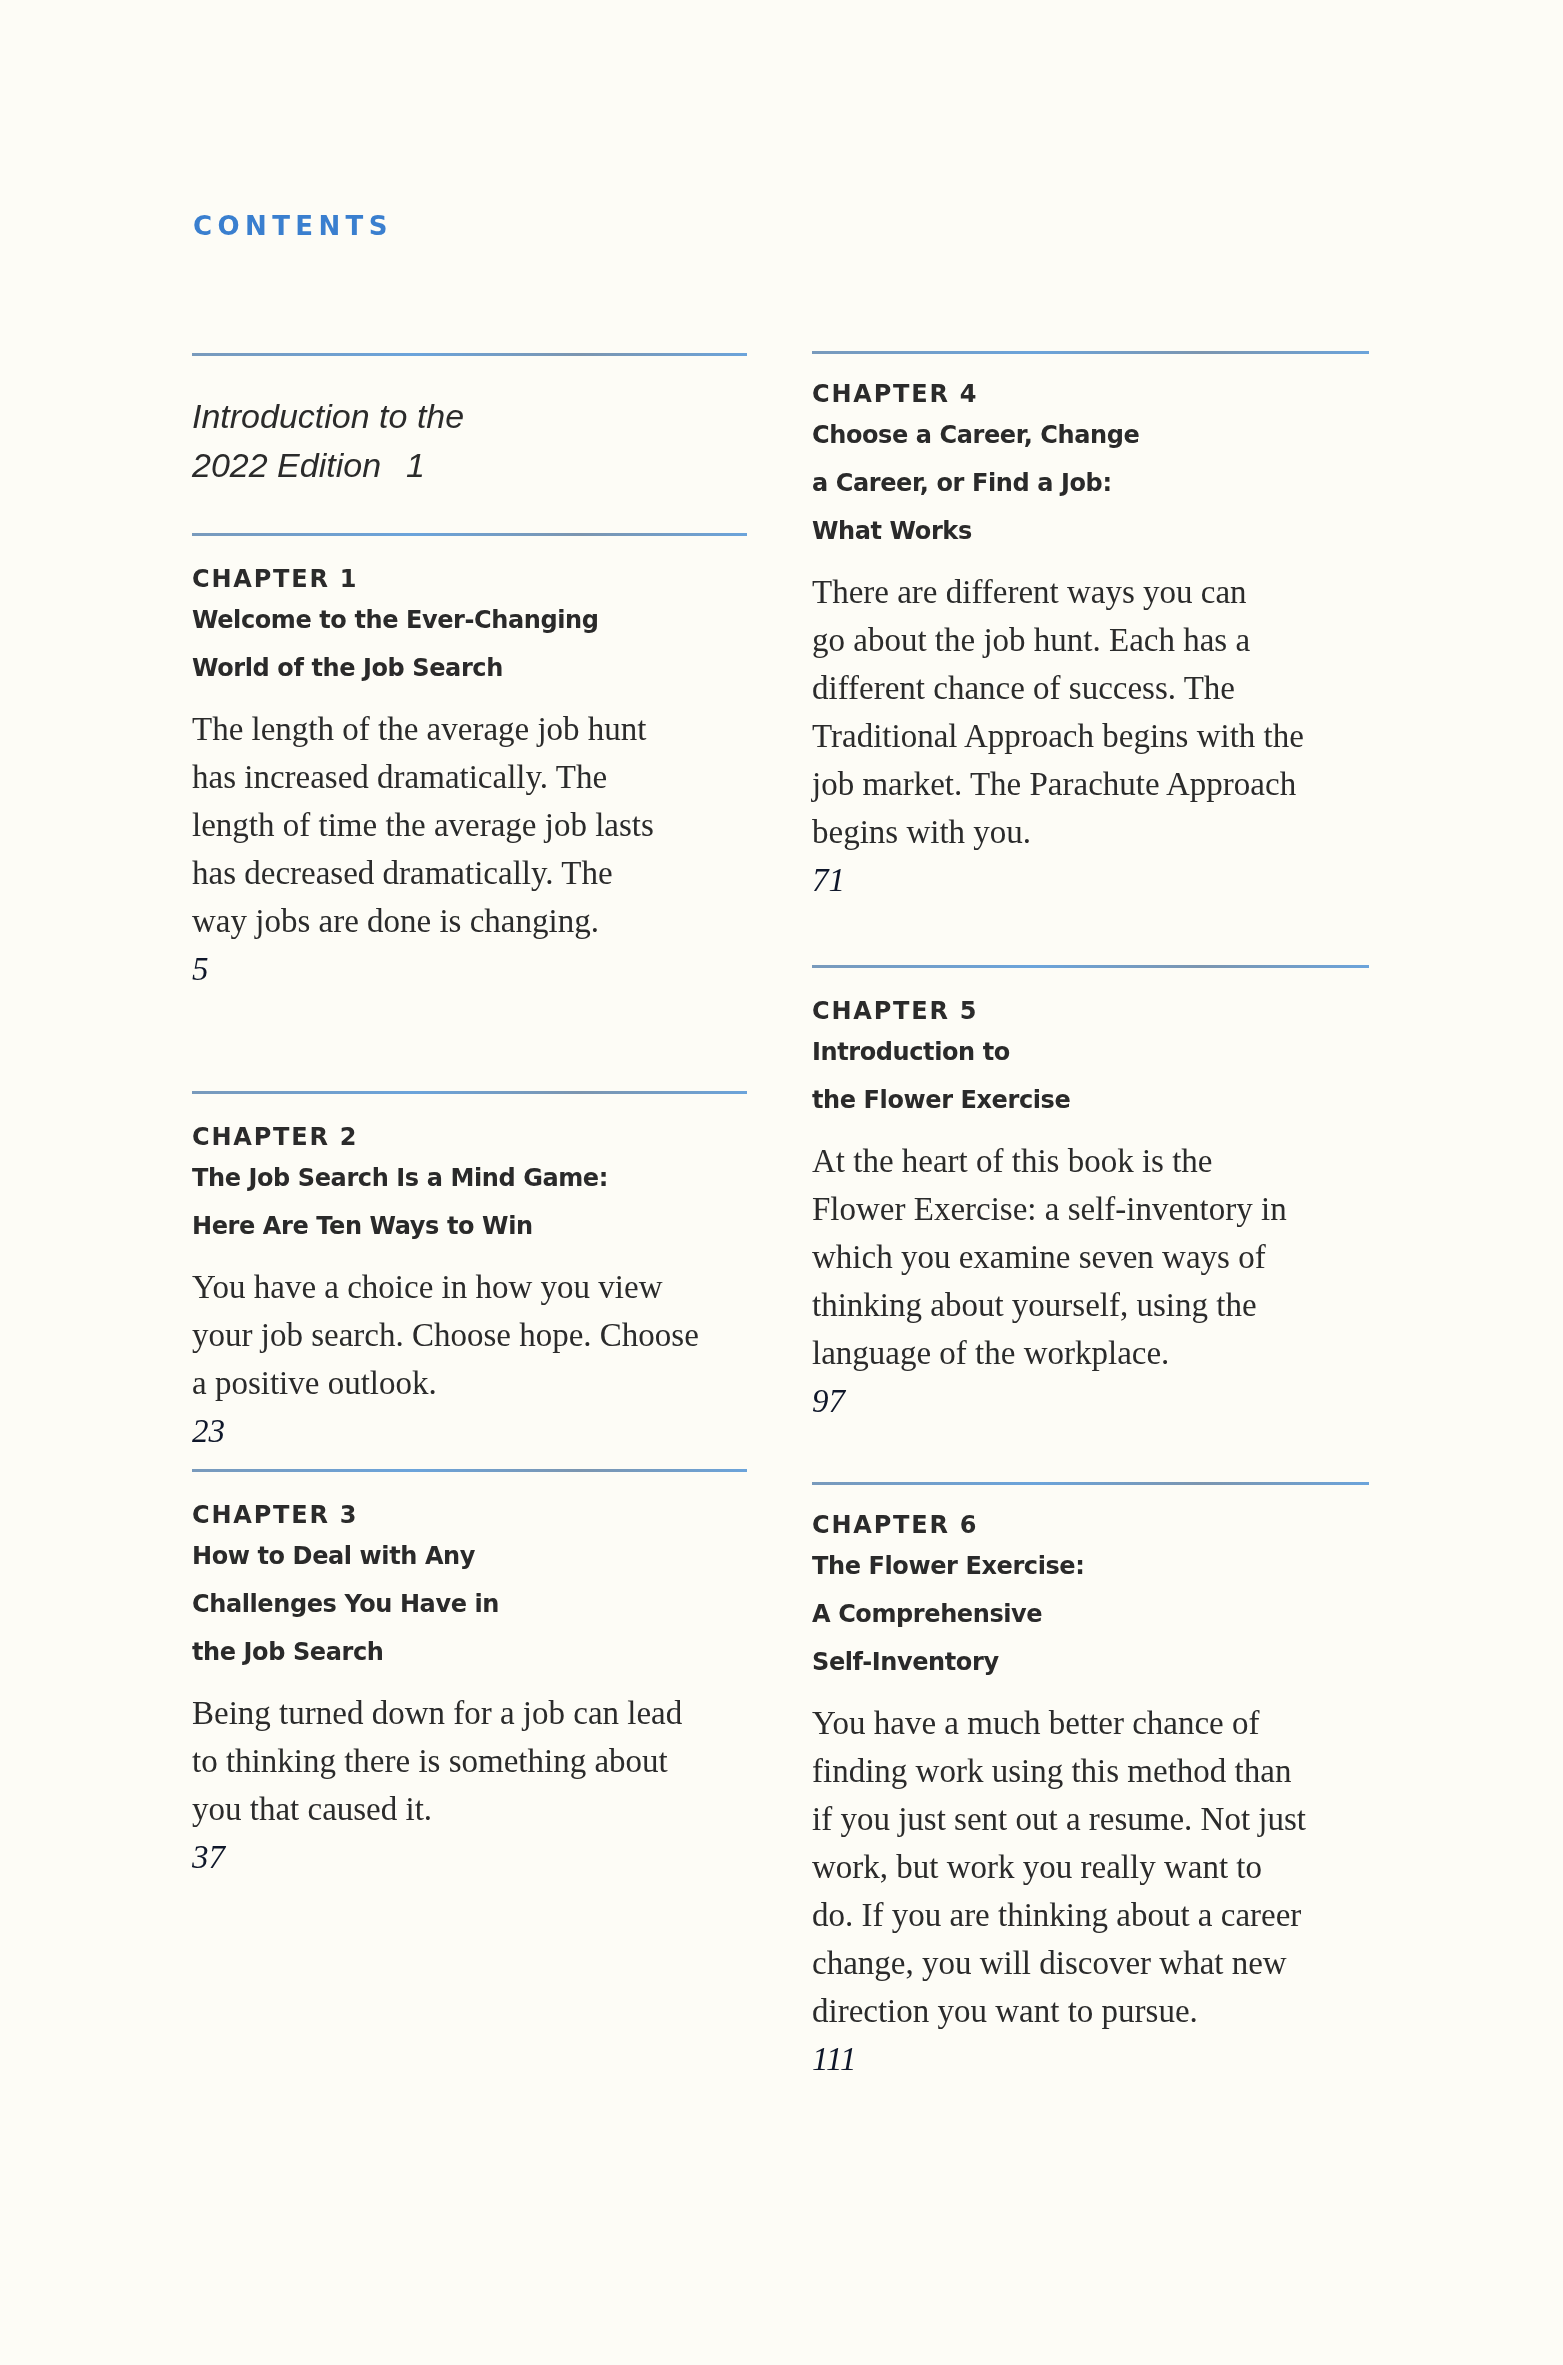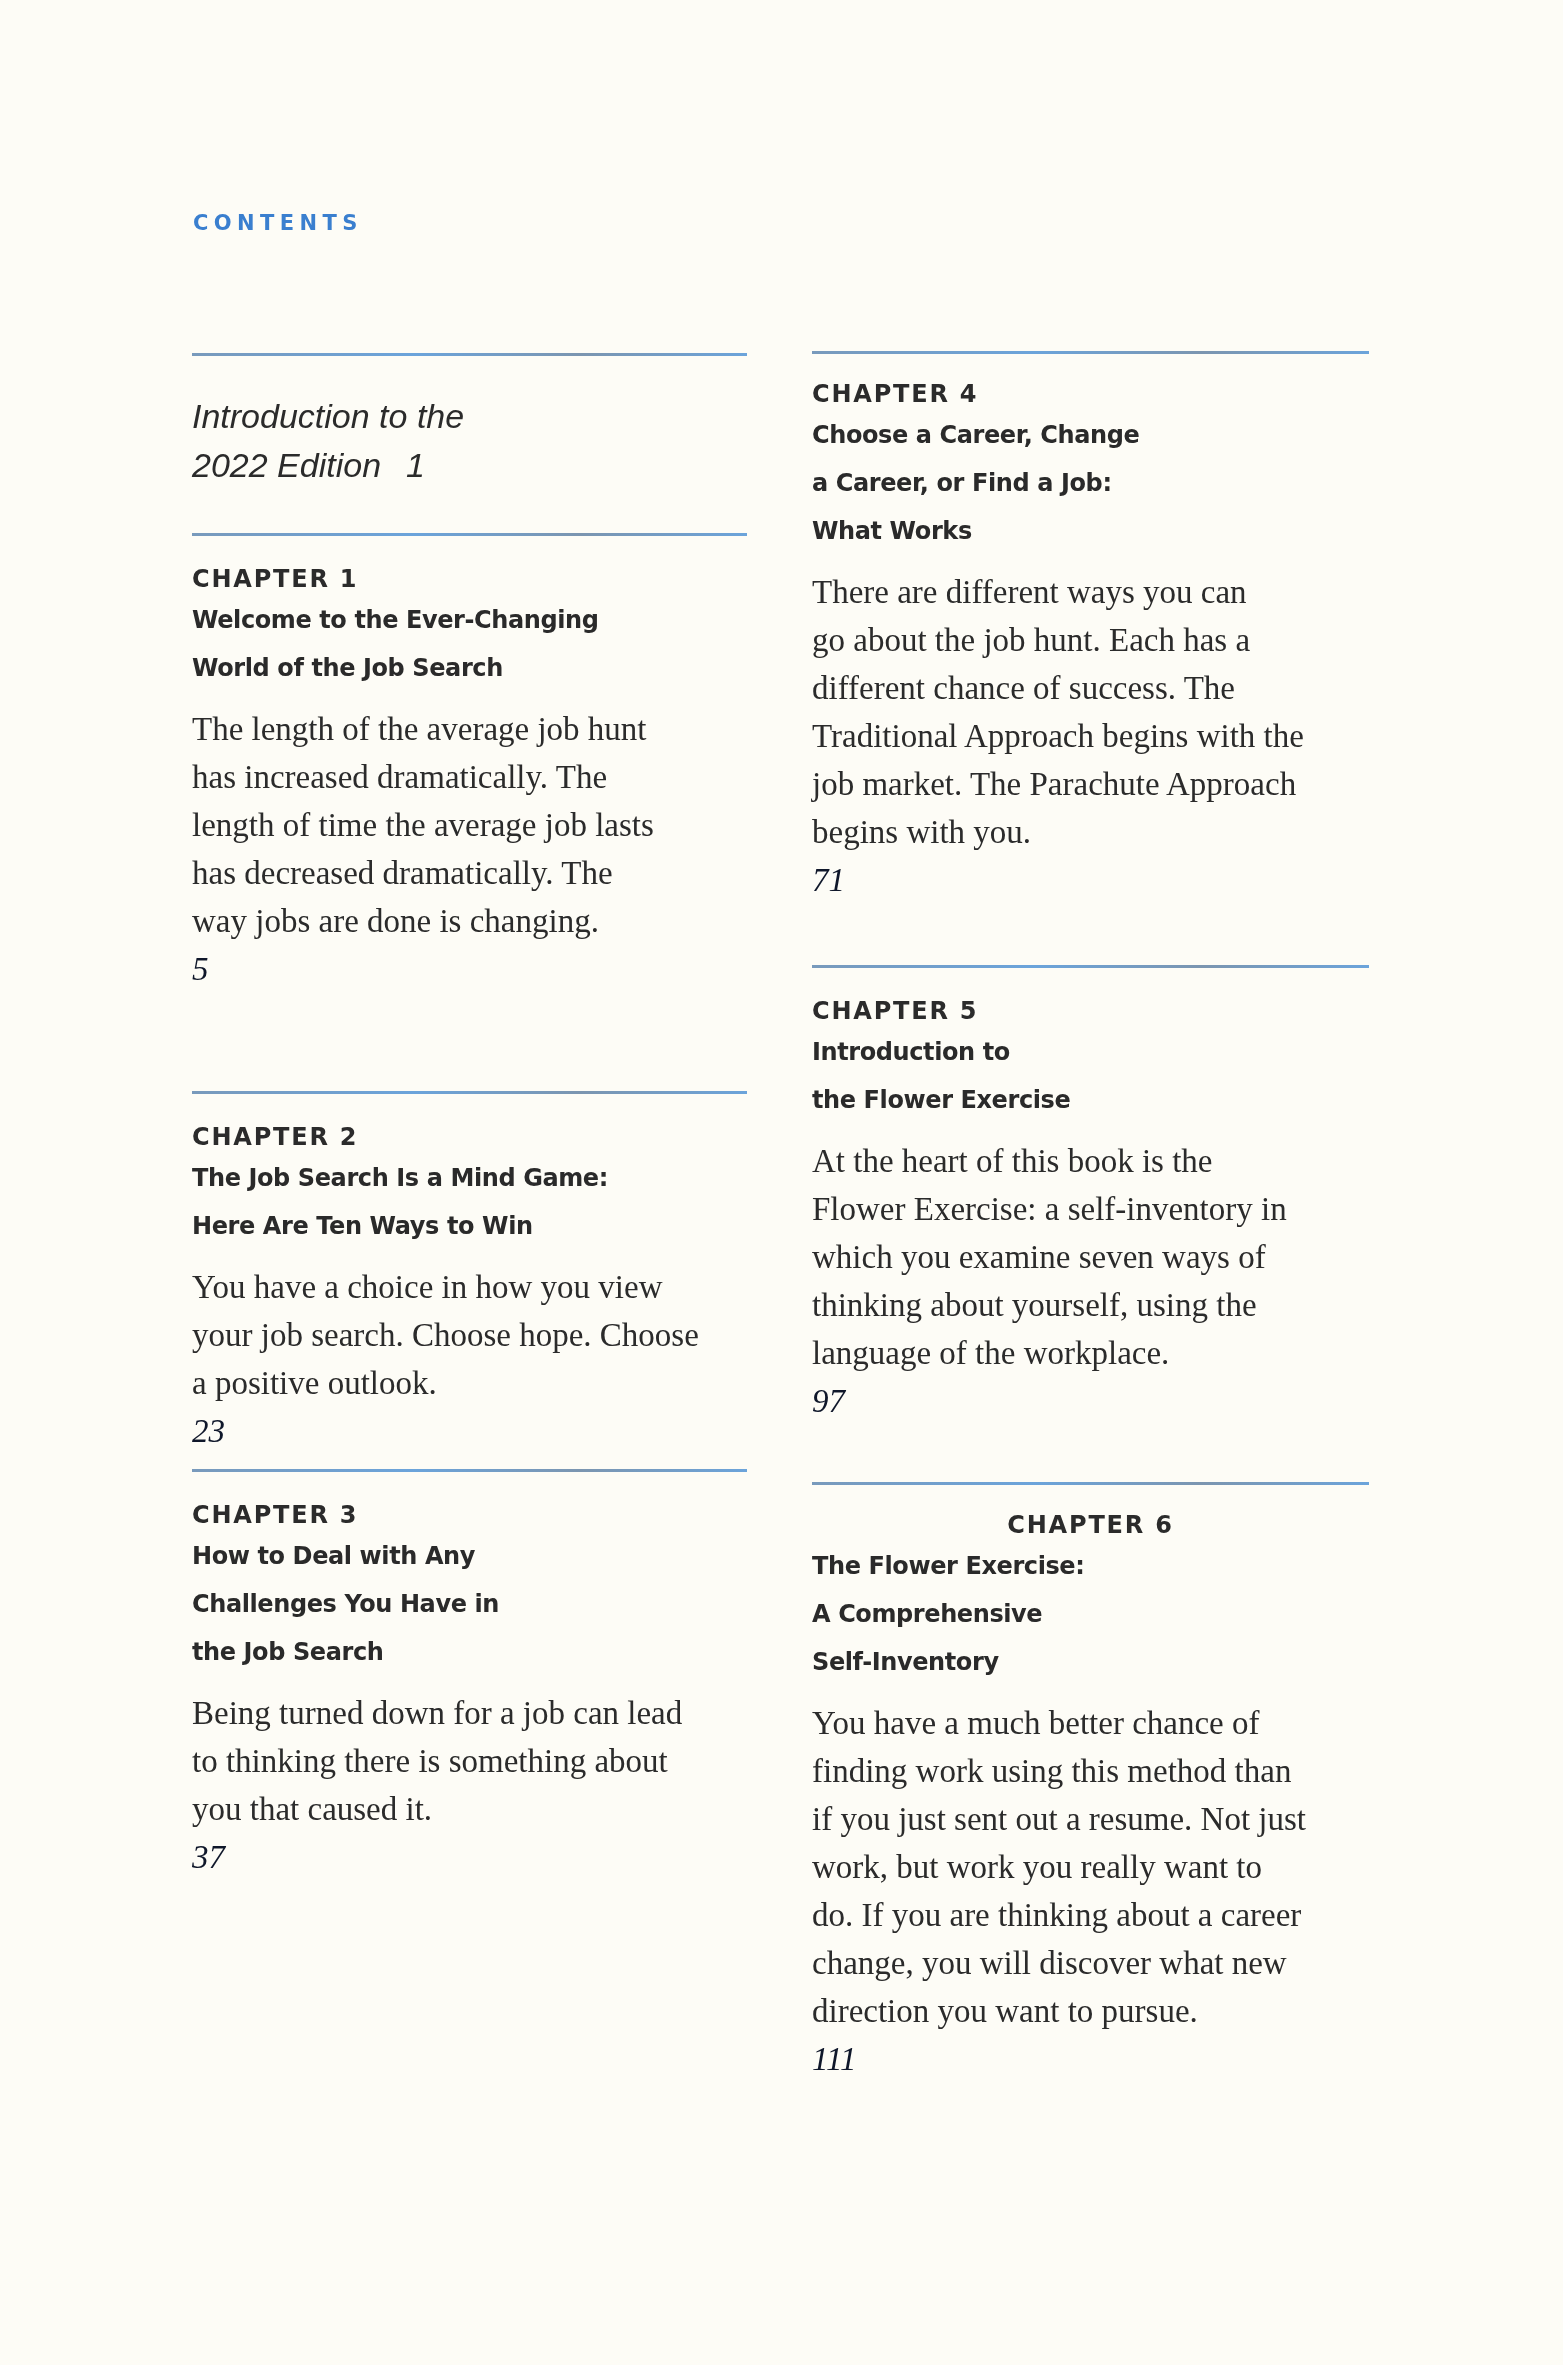--- a/index.html
+++ b/index.html
@@ -7,21 +7,21 @@
     width:1564px; height:2366px; overflow:hidden;
     background:#fdfcf6;
     color:#2b2b2b;
     position:relative;
     font-family:"Liberation Serif", serif;
   }
   .page-title {
     position:absolute; left:193px; top:211px;
     font-family:"DejaVu Sans", sans-serif;
     font-weight:bold;
-    font-size:21px;
+    font-size:26px;
     letter-spacing:5.4px;
     color:#3a7fcf;
     margin:0;
   }
   .col { position:absolute; top:0; }
   .col.left { left:192px; width:555px; }
   .col.right { left:812px; width:557px; }
   .entry { position:absolute; left:0; width:100%; }
   .rule {
     height:2.7px; width:100%;
@@ -168,21 +168,21 @@
       <span class="line">Flower Exercise: a self-inventory in</span>
       <span class="line">which you examine seven ways of</span>
       <span class="line">thinking about yourself, using the</span>
       <span class="line">language of the workplace.</span>
     </div>
     <div class="ch-page">97</div>
   </div>
 
   <div class="entry" style="top:1482px;">
     <div class="rule"></div>
-    <div class="ch-label" style="margin-top:27px;text-align:center;">CHAPTER 6</div>
+    <div class="ch-label" style="margin-top:27px;">CHAPTER 6</div>
     <div class="ch-title">
       <span class="line">The Flower Exercise:</span>
       <span class="line">A Comprehensive</span>
       <span class="line">Self-Inventory</span>
     </div>
     <div class="ch-desc">
       <span class="line">You have a much better chance of</span>
       <span class="line">finding work using this method than</span>
       <span class="line">if you just sent out a resume. Not just</span>
       <span class="line">work, but work you really want to</span>

